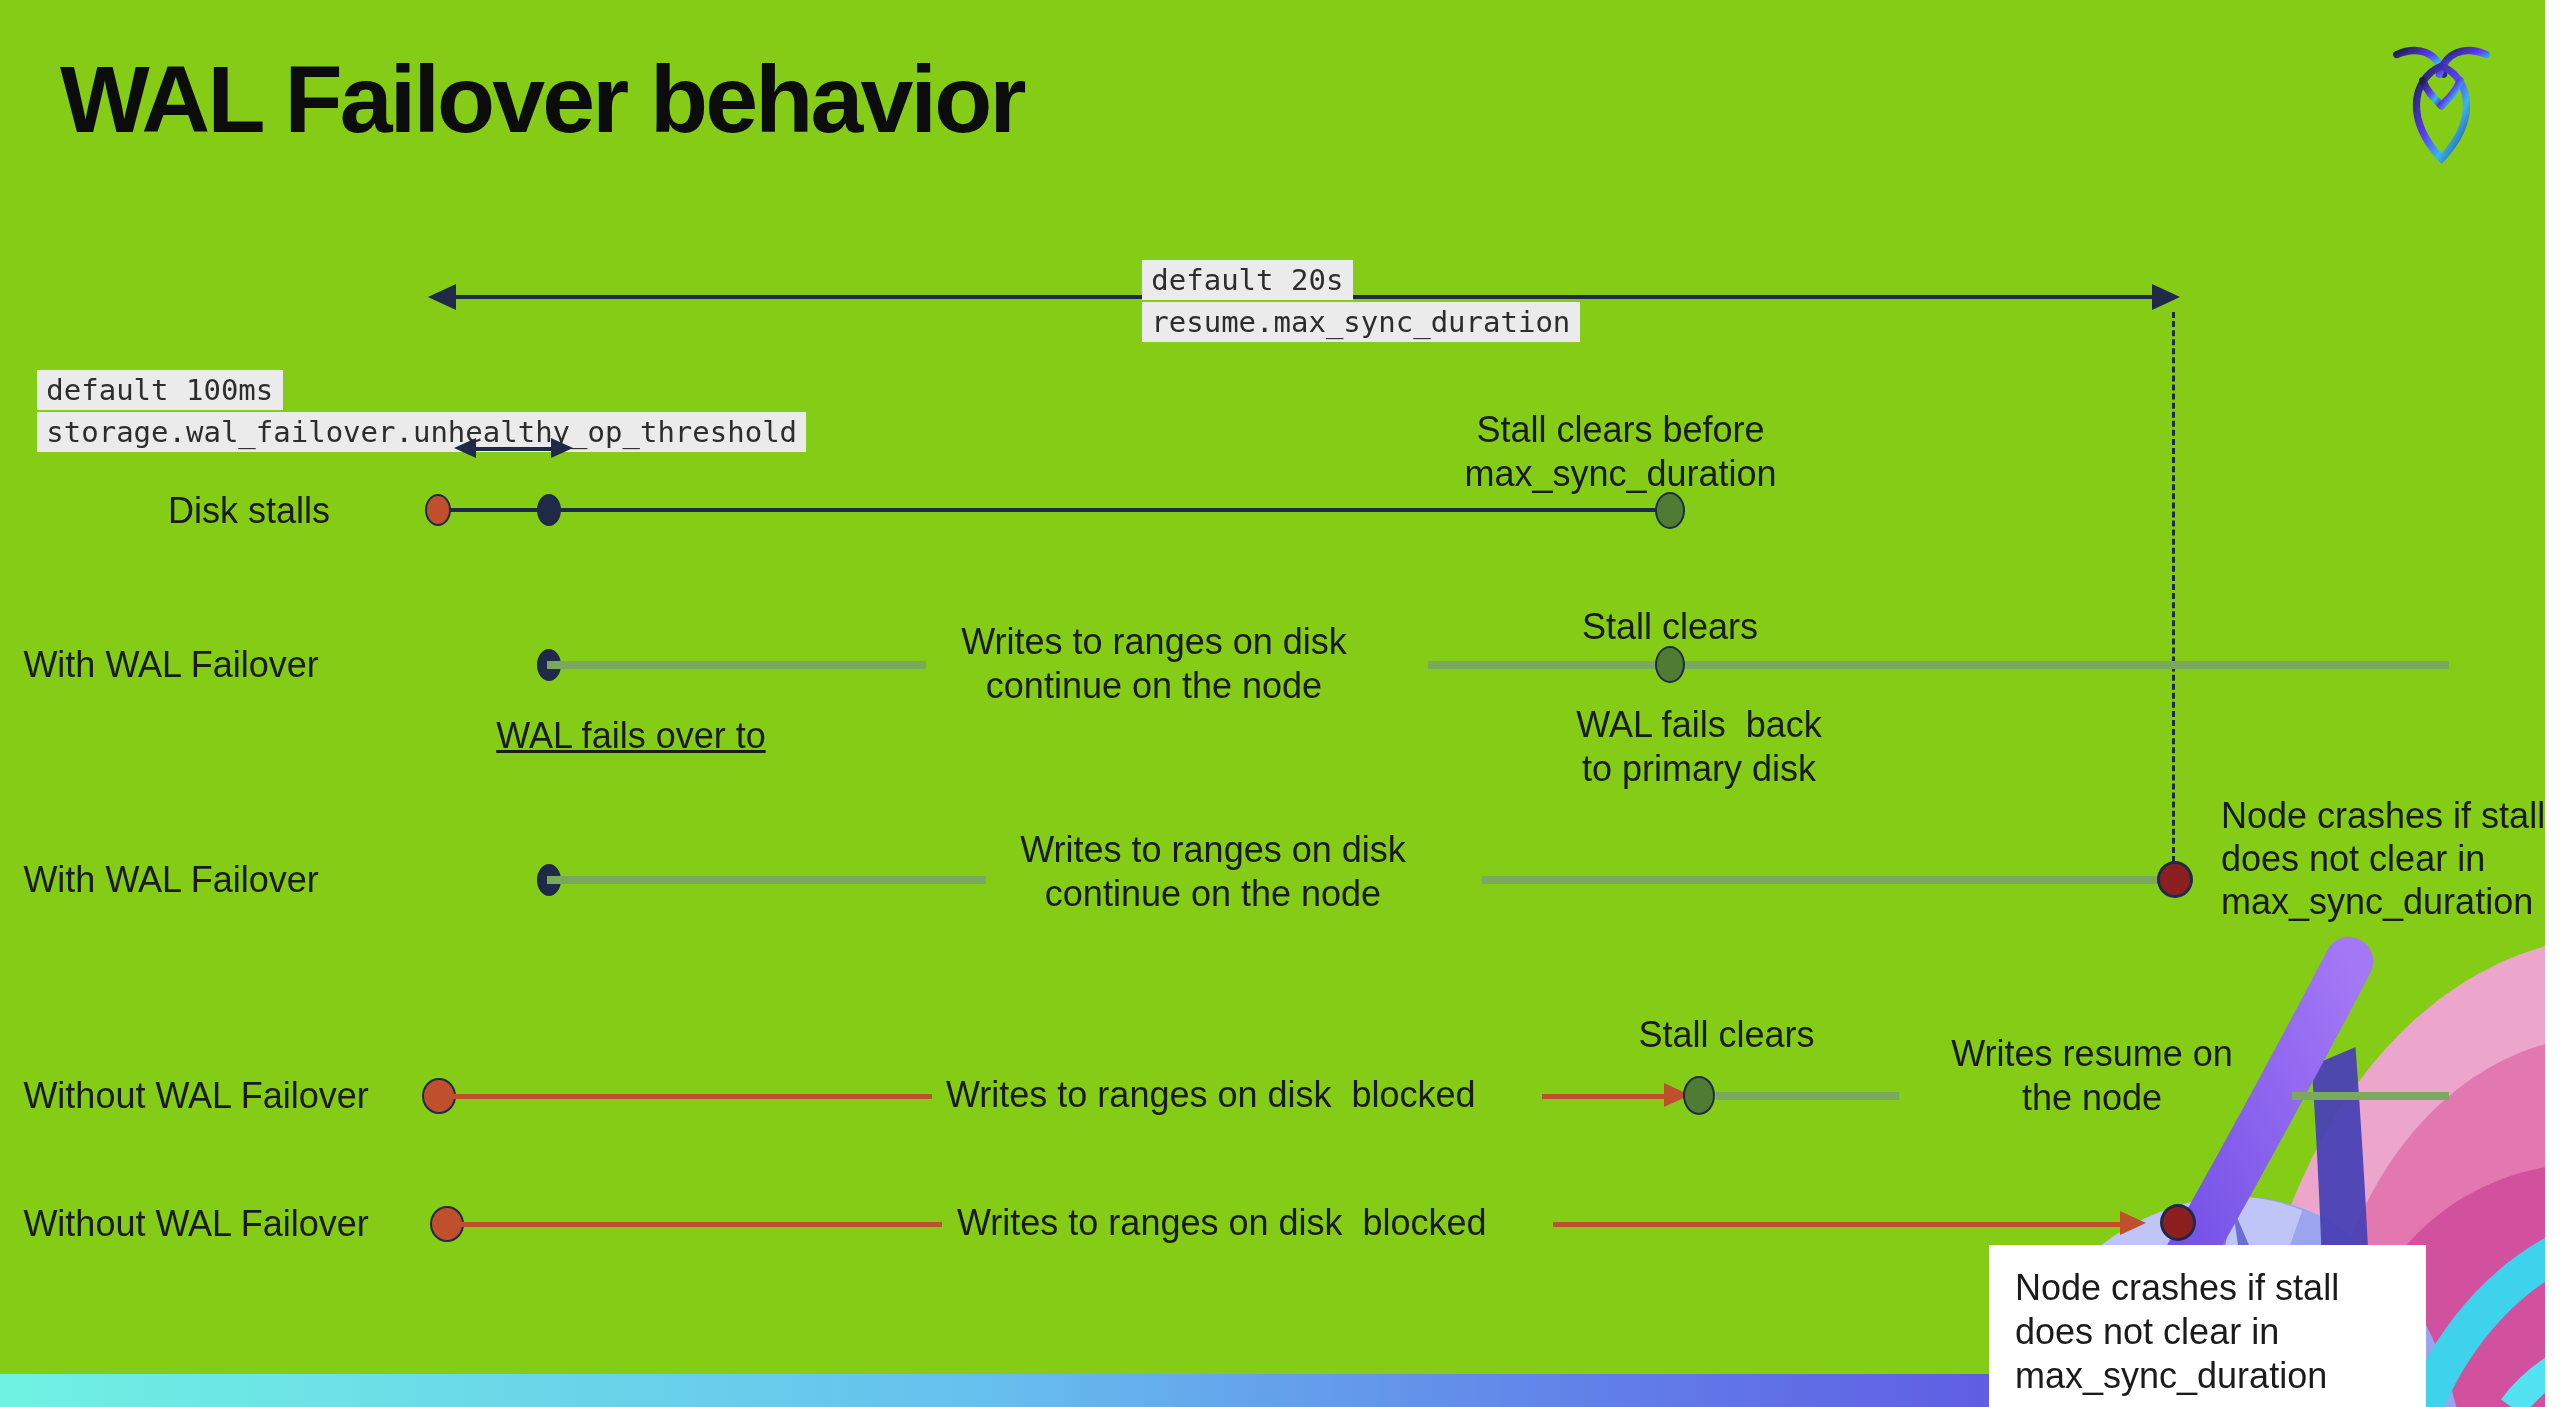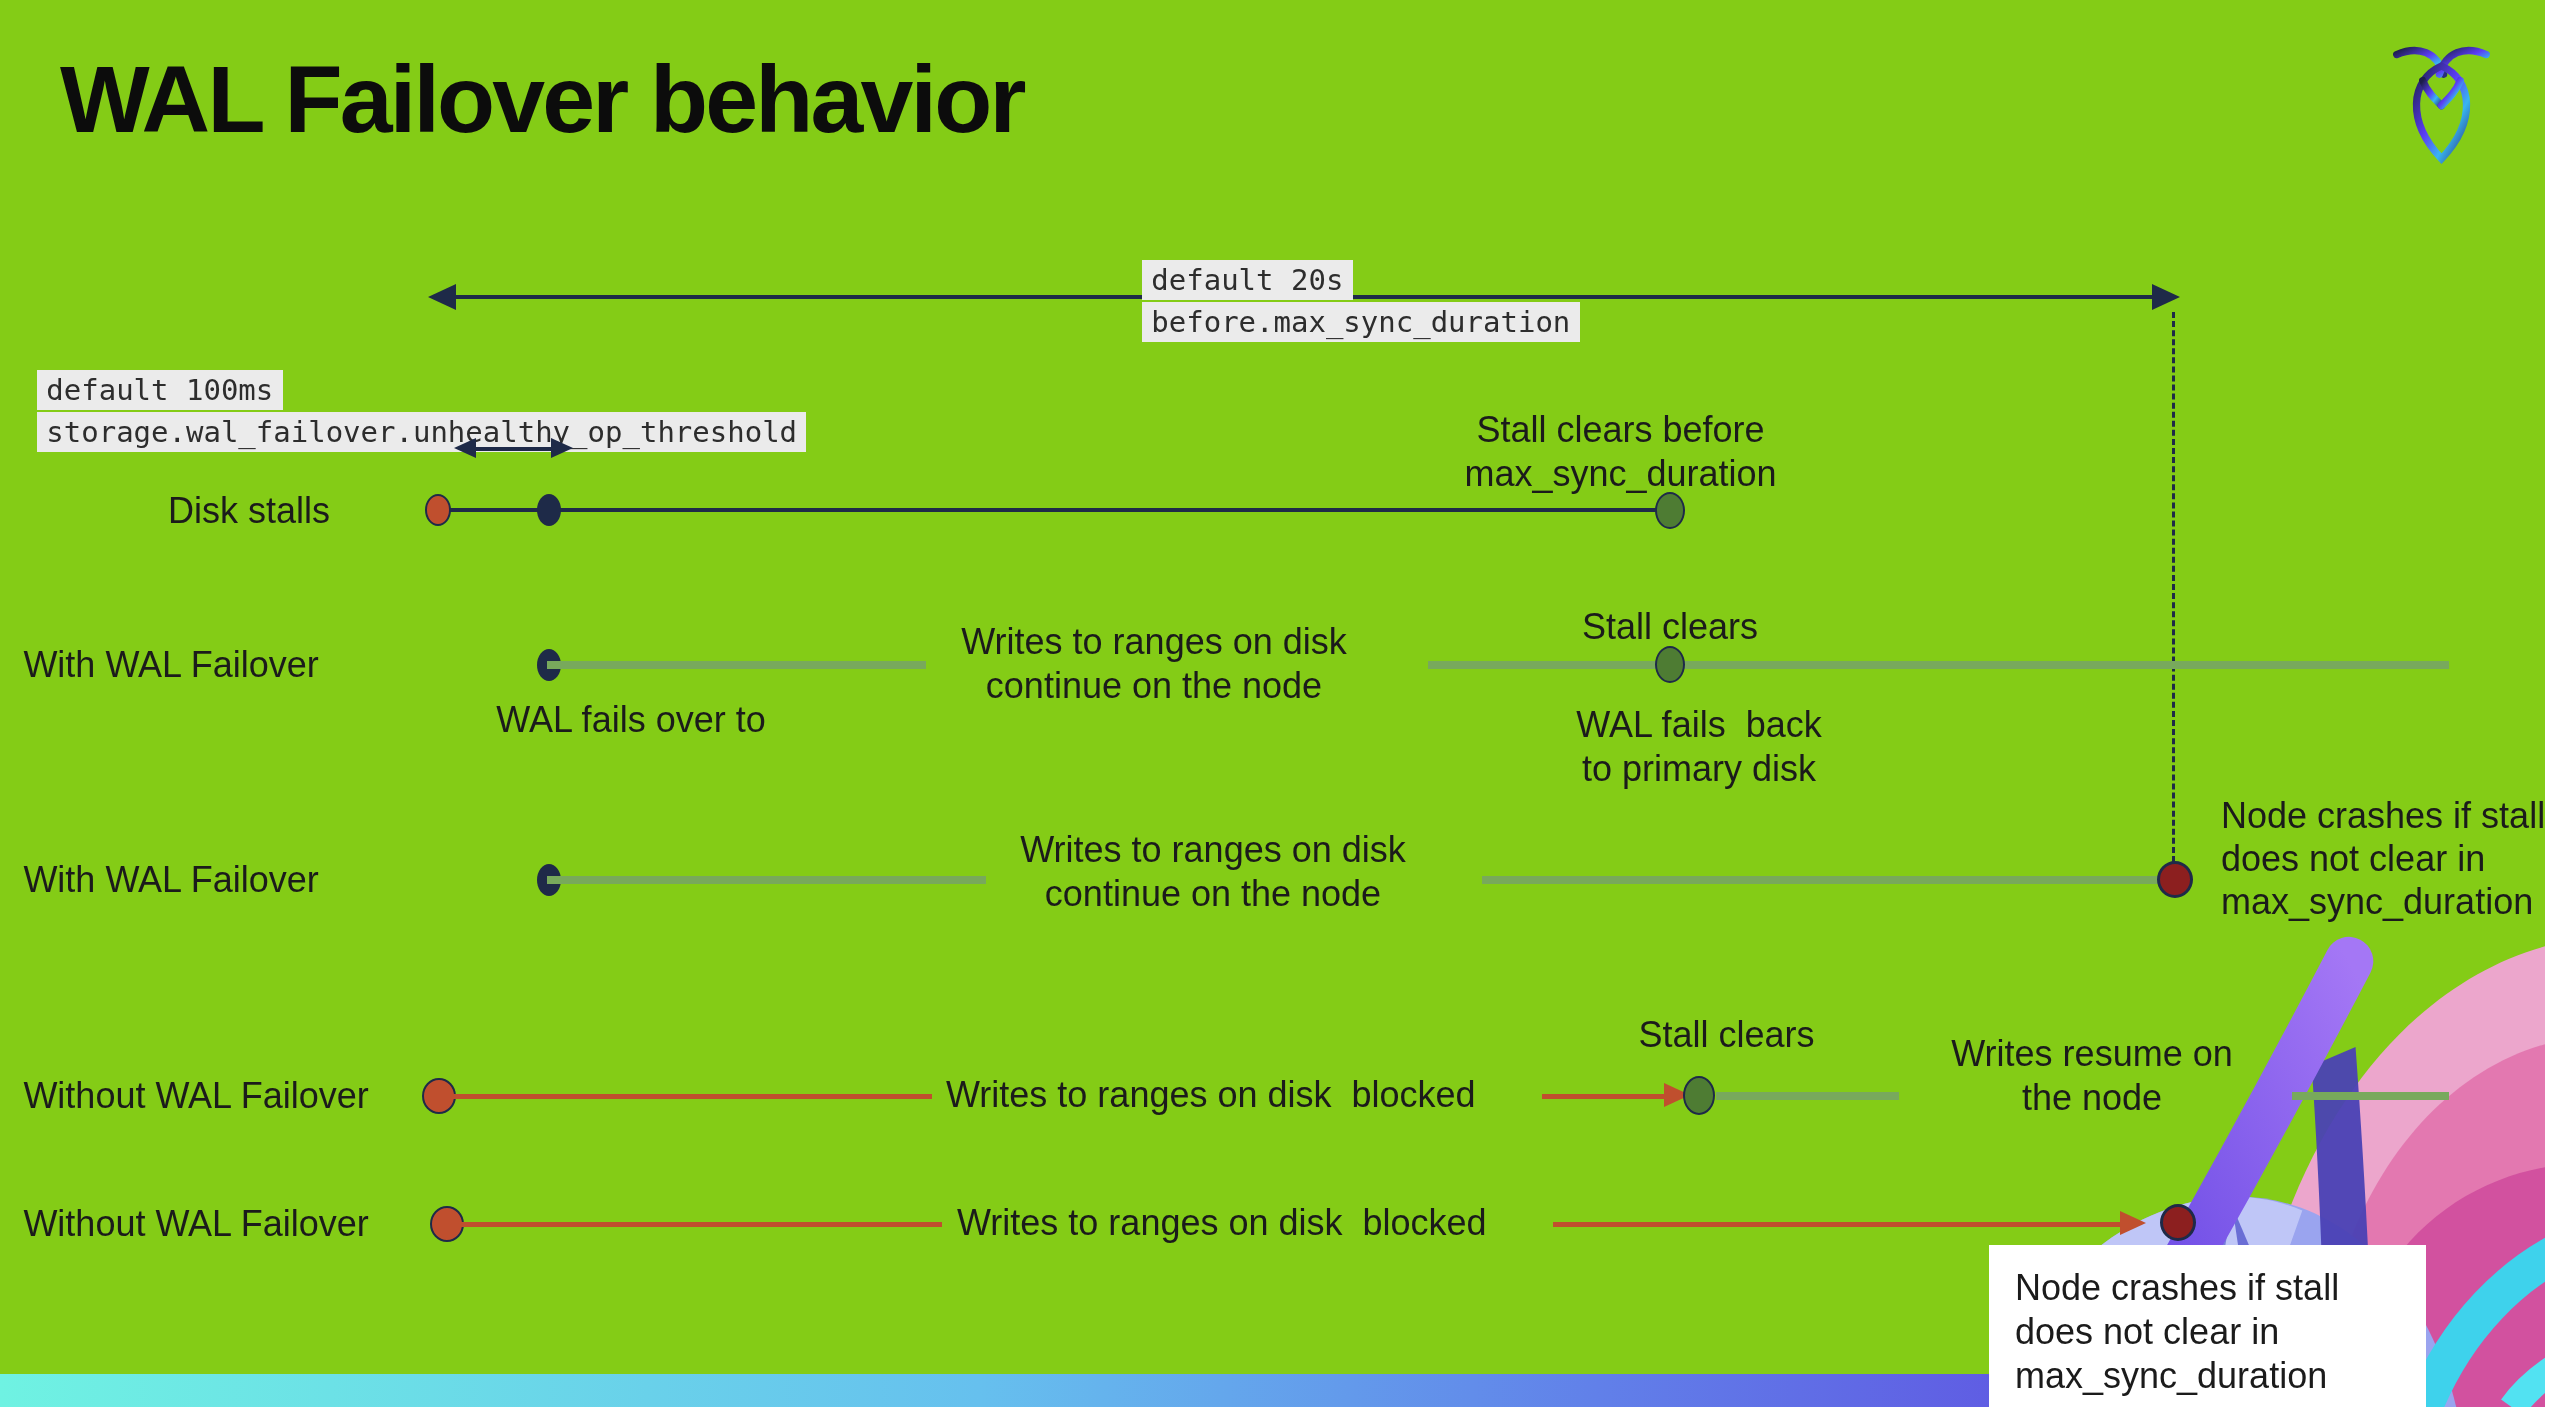--- a/index.html
+++ b/index.html
@@ -86,21 +86,21 @@
       <path d="M50,62 C42,54 36,48 32,38"></path>
       <path d="M50,62 C58,54 64,48 68,38"></path>
     </g>
   </svg>
 
   <div class="hline navy-bg d" style="left:443px;top:295px;width:1716px;height:3.7px;"></div>
   <div class="arr arr-left" style="left:428px;top:284px;"></div>
   <div class="arr arr-right" style="left:2152px;top:284px;"></div>
   <div class="d codecol" style="left:1142px;top:260px;">
     <span class="code">default 20s</span>
-    <span class="code">before.max_sync_duration</span>
+    <span class="code">resume.max_sync_duration</span>
   </div>
 
   <div class="d codecol" style="left:37px;top:350px;margin-top:20px;">
     <span class="code">default 100ms</span>
     <span class="code">storage.wal_failover.unhealthy_op_threshold</span>
   </div>
   <div class="hline navy-bg d" style="left:467px;top:447px;width:86px;height:3.7px;"></div>
   <div class="arr arr-left-sm" style="left:454px;top:438px;"></div>
   <div class="arr arr-right-sm" style="left:551px;top:438px;"></div>
 
@@ -119,21 +119,21 @@
   <div class="d txt" style="left:23.4px;top:643px;">With WAL Failover</div>
   <div class="dot dot-navy" style="left:537px;top:649px;width:24px;height:32px;"></div>
   <div class="hline green-bg d" style="left:547px;top:661px;width:379px;height:7.5px;"></div>
   <div class="d txt center" style="left:939px;top:620px;width:430px;">
     <div>Writes to ranges on disk</div>
     <div>continue on the node</div>
   </div>
   <div class="hline green-bg d" style="left:1428px;top:661px;width:1021px;height:7.5px;"></div>
   <div class="dot dot-green" style="left:1655px;top:646px;width:30px;height:37px;"></div>
   <div class="d txt center" style="left:1567px;top:605px;width:206px;">Stall clears</div>
-  <div class="d txt center" style="left:463px;top:698px;width:336px;">
+  <div class="d txt center" style="left:463px;top:714px;width:336px;text-decoration:underline;">
     <div>WAL fails over to</div>
   </div>
   <div class="d txt center" style="left:1540px;top:703px;width:318px;">
     <div class="pre">WAL fails  back</div>
     <div>to primary disk</div>
   </div>
 
   <div class="d txt" style="left:23.4px;top:858px;">With WAL Failover</div>
   <div class="dot dot-navy" style="left:537px;top:864px;width:24px;height:32px;"></div>
   <div class="hline green-bg d" style="left:547px;top:876px;width:439px;height:7.5px;"></div>

